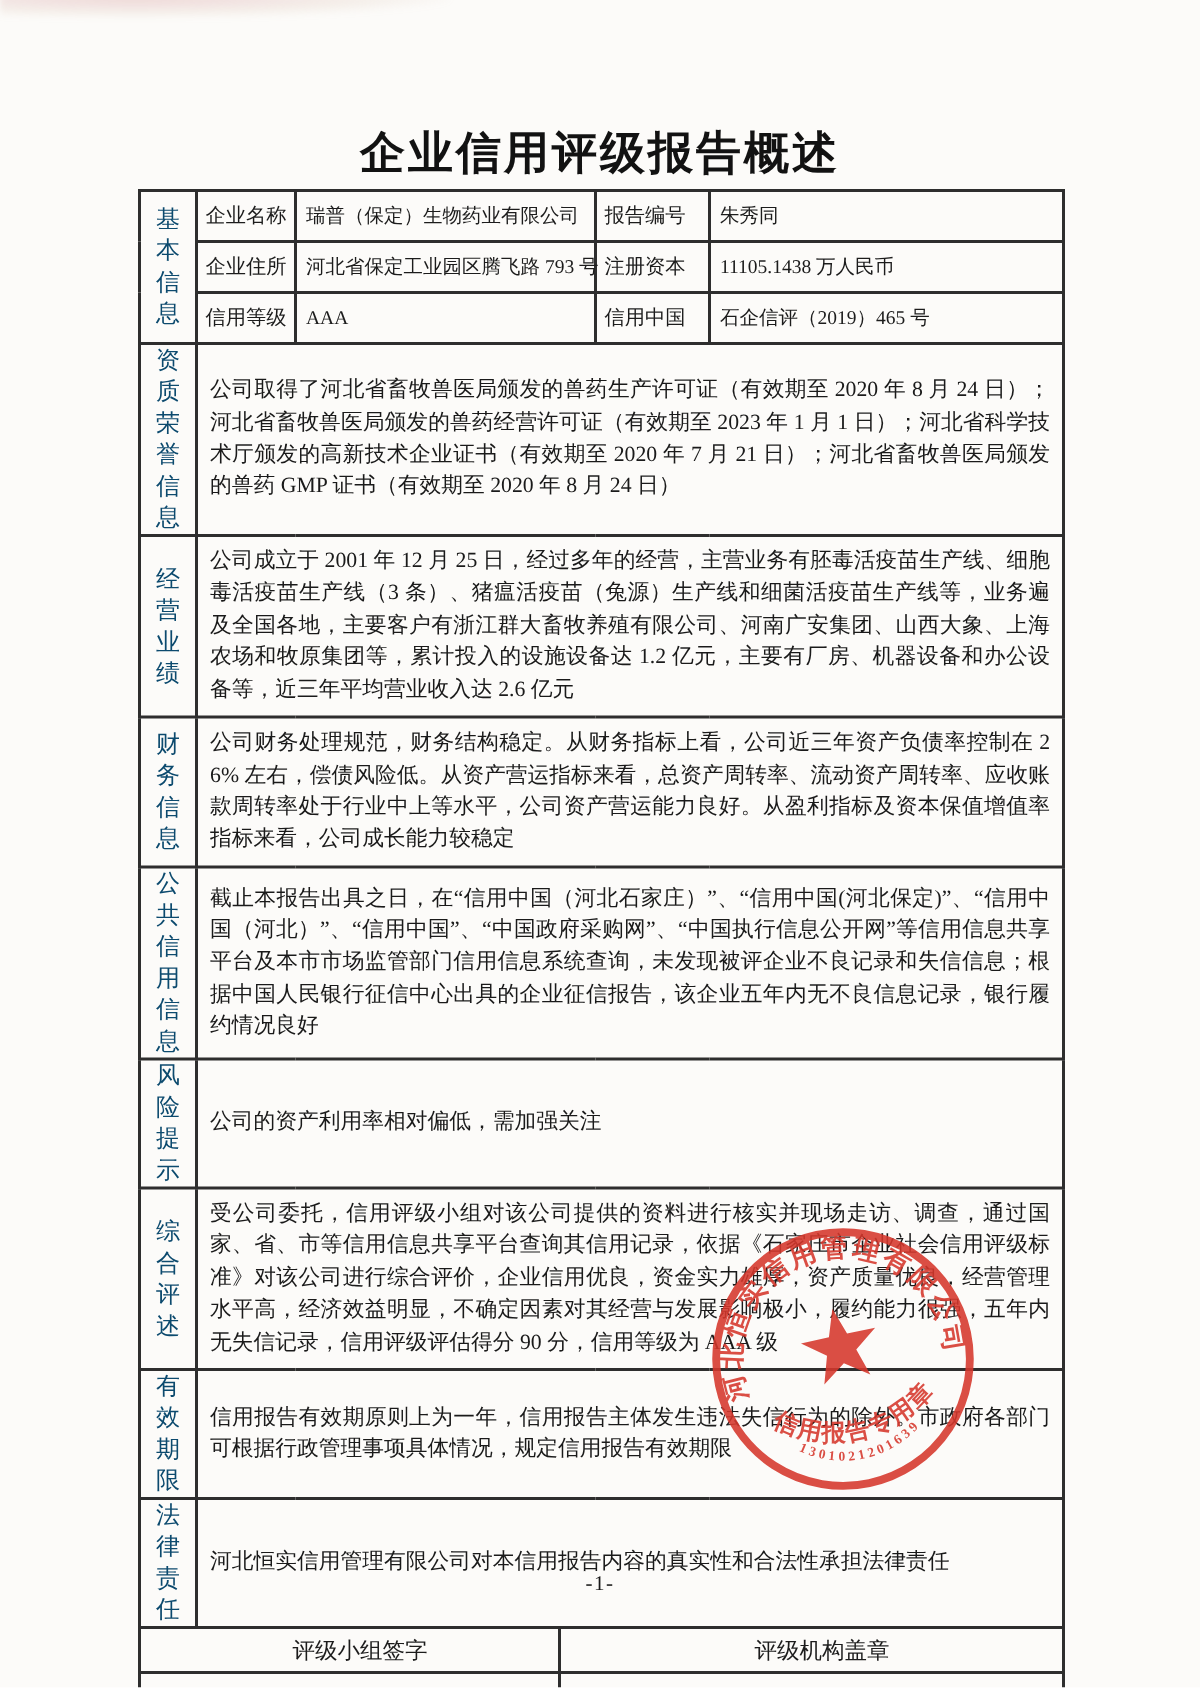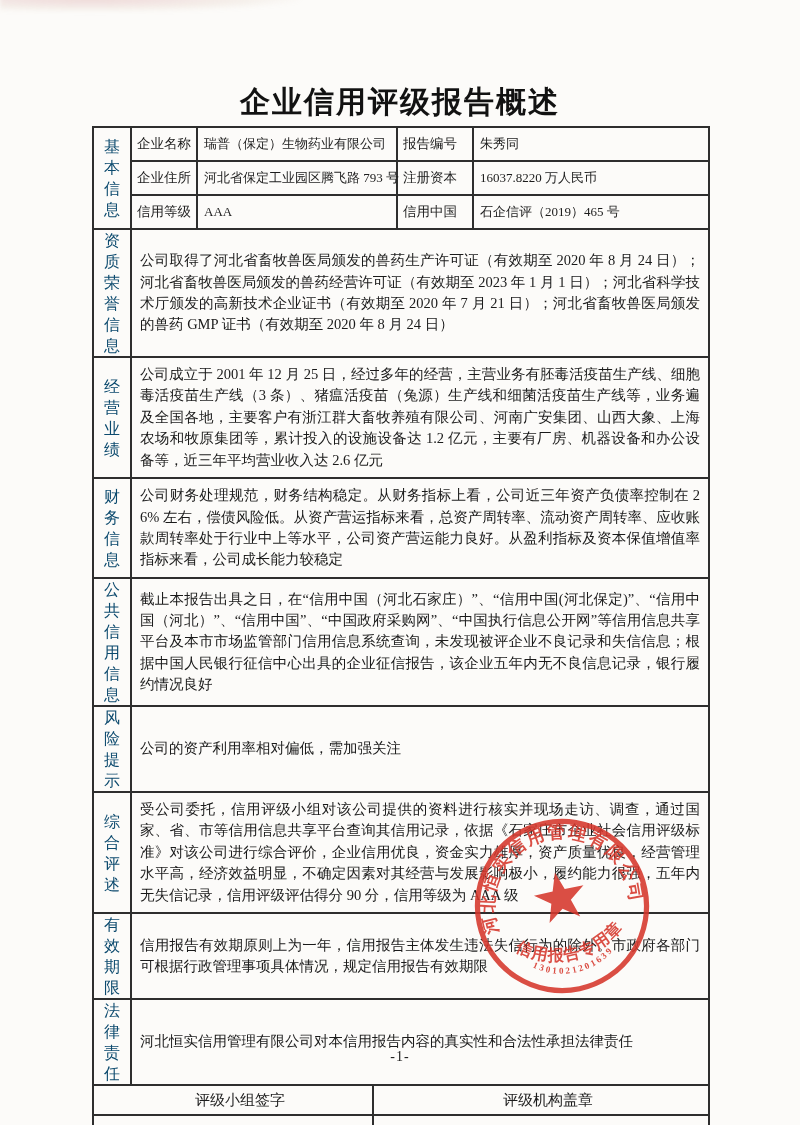--- a/index.html
+++ b/index.html
@@ -78,21 +78,21 @@
           <td class="lbl" rowspan="3">基本信息</td>
           <td class="fld">企业名称</td>
           <td class="val">瑞普（保定）生物药业有限公司</td>
           <td class="fld">报告编号</td>
           <td class="val">朱秀同</td>
         </tr>
         <tr class="rb">
           <td class="fld">企业住所</td>
           <td class="val">河北省保定工业园区腾飞路 793 号</td>
           <td class="fld">注册资本</td>
-          <td class="val">16037.8220 万人民币</td>
+          <td class="val">11105.1438 万人民币</td>
         </tr>
         <tr class="rb">
           <td class="fld">信用等级</td>
           <td class="val">AAA</td>
           <td class="fld">信用中国</td>
           <td class="val">石企信评（2019）465 号</td>
         </tr>
         <tr class="s0">
           <td class="lbl">资质荣誉信息</td>
           <td class="txt" colspan="4">公司取得了河北省畜牧兽医局颁发的兽药生产许可证（有效期至 2020 年 8 月 24 日）；河北省畜牧兽医局颁发的兽药经营许可证（有效期至 2023 年 1 月 1 日）；河北省科学技术厅颁发的高新技术企业证书（有效期至 2020 年 7 月 21 日）；河北省畜牧兽医局颁发的兽药 GMP 证书（有效期至 2020 年 8 月 24 日）</td>

